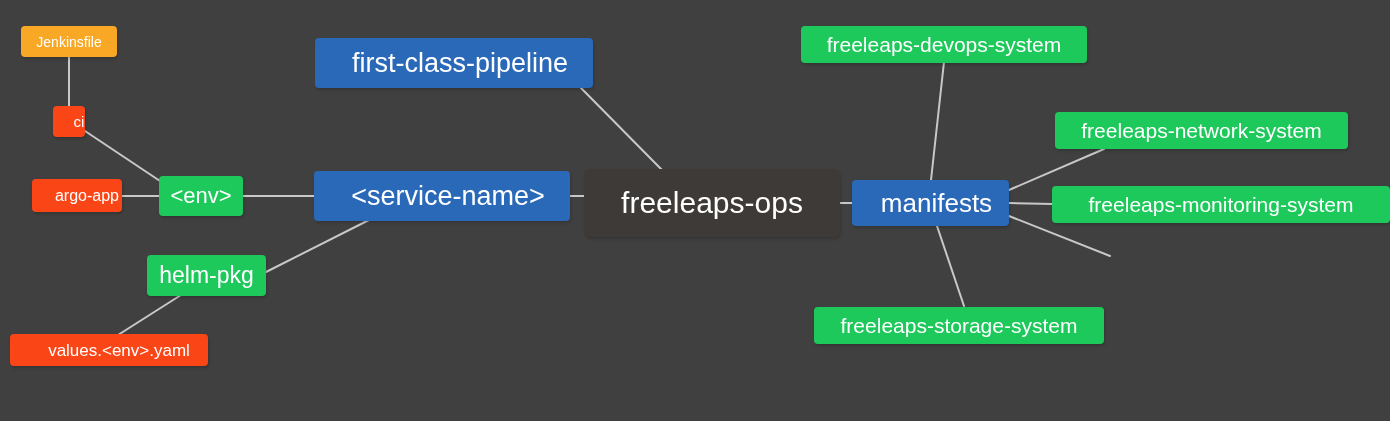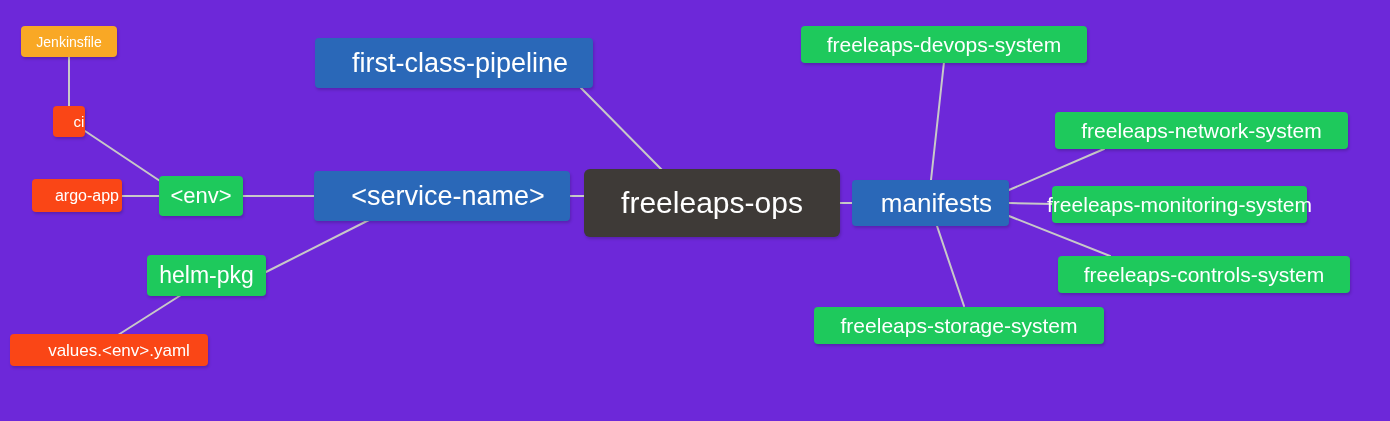--- a/index.html
+++ b/index.html
@@ -11,21 +11,21 @@
   body {
     width: 1390px;
     height: 421px;
     font-family: "Liberation Sans", sans-serif;
     overflow: hidden;
   }
   #mindmap-canvas {
     position: relative;
     width: 1390px;
     height: 421px;
-    background: #6d28d9;
+    background: #404040;
   }
   svg#edge-layer {
     position: absolute;
     left: 0;
     top: 0;
     width: 1390px;
     height: 421px;
     pointer-events: none;
   }
   svg#edge-layer line {
@@ -130,25 +130,22 @@
   </div>
 
   <div class="node n-green" style="left:801px; top:26px; width:286px; height:37px; font-size:21px;">
     <span>freeleaps-devops-system</span>
   </div>
 
   <div class="node n-green" style="left:1055px; top:112px; width:293px; height:37px; font-size:21px;">
     <span>freeleaps-network-system</span>
   </div>
 
-  <div class="node n-green" style="left:1052px; top:186px; width:255px; height:37px; font-size:21px;">
+  <div class="node n-green" style="left:1052px; top:186px; width:338px; height:37px; font-size:21px;">
     <span>freeleaps-monitoring-system</span>
   </div>
 
-  <div class="node n-green" style="left:1058px; top:256px; width:292px; height:37px; font-size:21px;">
-    <span>freeleaps-controls-system</span>
-  </div>
 
   <div class="node n-green" style="left:814px; top:307px; width:290px; height:37px; font-size:21px;">
     <span>freeleaps-storage-system</span>
   </div>
 
 </div>
 
 </body></html>

